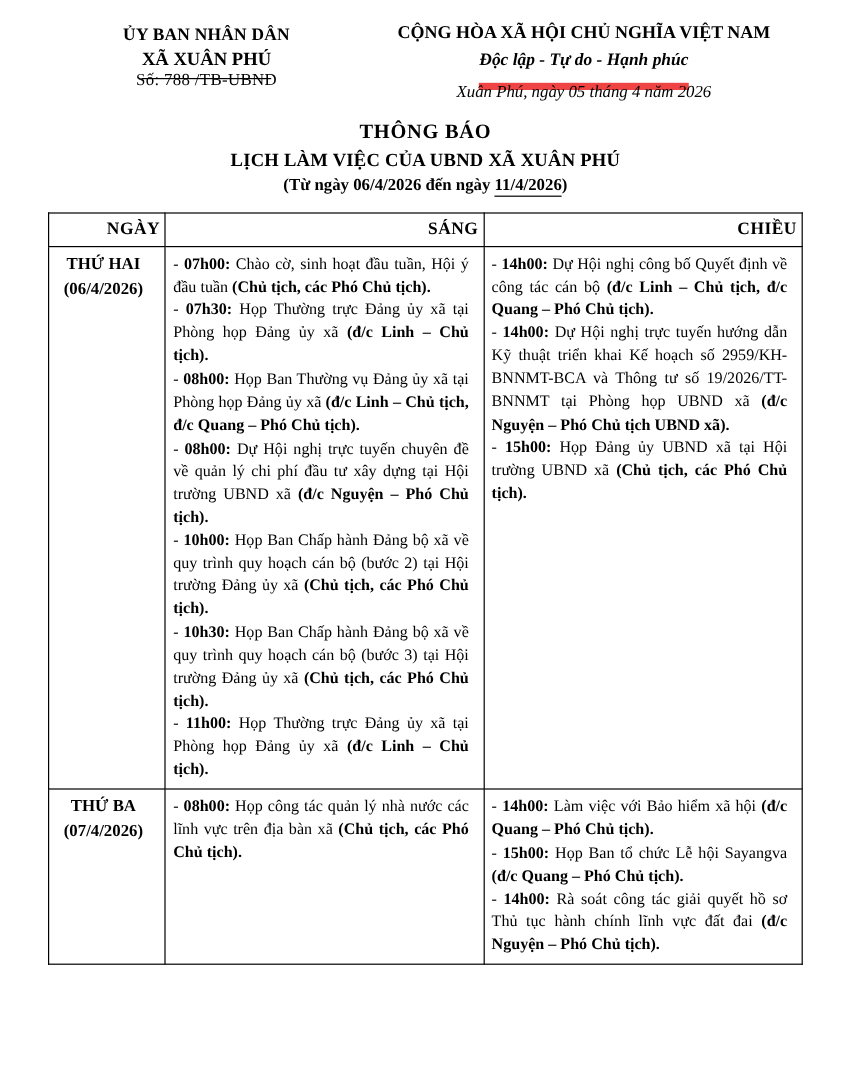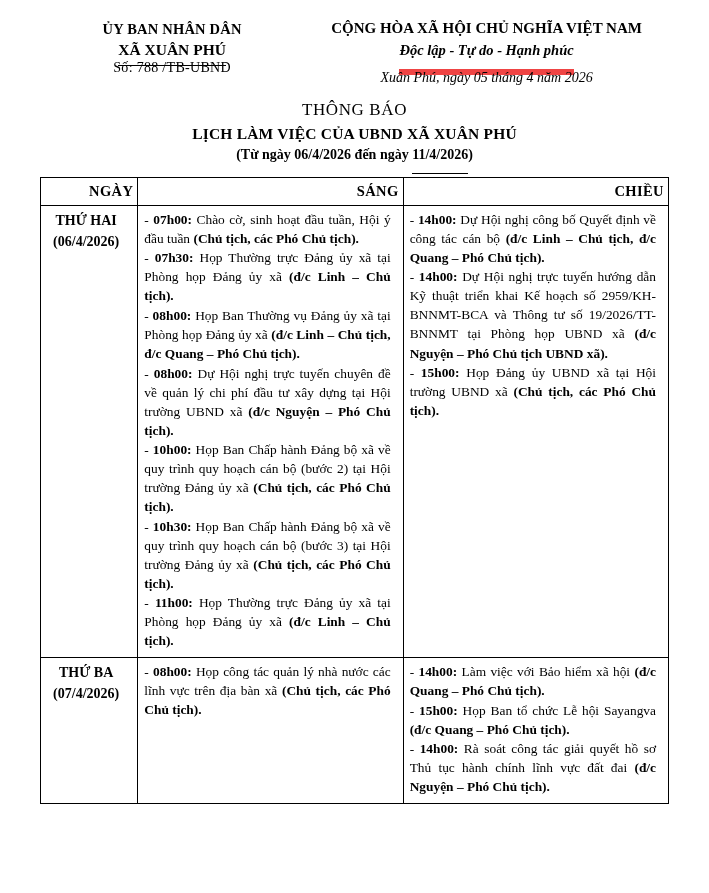--- a/index.html
+++ b/index.html
@@ -80,39 +80,39 @@
     margin-top: 10px;
     text-align: center;
   }
   
   .title-block {
     text-align: center;
     margin-top: 12px;
   }
   .title-main {
     font-size: 17px;
-    font-weight: normal;
+    font-weight: bold;
     letter-spacing: 0.6px;
     line-height: 1.4;
   }
   .title-sub {
     font-size: 15.5px;
     font-weight: bold;
     letter-spacing: 0.2px;
     line-height: 1.4;
     margin-top: 1px;
   }
   .title-range {
     font-size: 14px;
     font-weight: bold;
     margin-top: 2px;
   }
   .title-range .uline {
     border-bottom: 1px solid #000;
-    padding-bottom: 11px;
+    padding-bottom: 1px;
   }
   
   table.schedule {
     border-collapse: collapse;
     width: 100%;
     margin-top: 14px;
     table-layout: fixed;
   }
   table.schedule th,
   table.schedule td {

